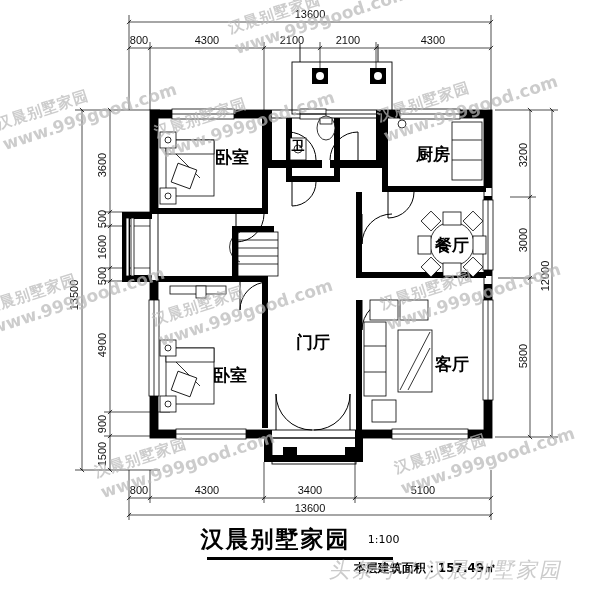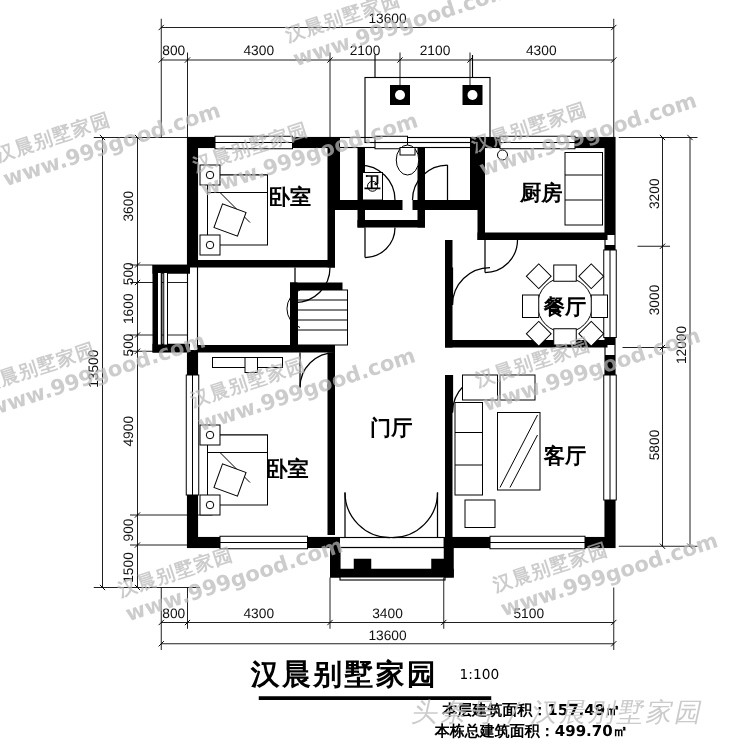--- a/index.html
+++ b/index.html
@@ -432,18 +432,17 @@
   <div class="caption">
     <div class="title-row">
       <span class="title-cn">汉晨别墅家园</span>
       <span class="title-scale">1:100</span>
     </div>
     <div class="title-rule"></div>
   </div>
 
   <div class="area-block">
     <div class="area-line">本层建筑面积：157.49㎡</div>
-    <div class="area-line">本栋总建筑面积：499.70㎡</div>
   </div>
 
   <div class="credit">头条号 / 汉晨别墅家园</div>
 
 </div>
 
 </body></html>

